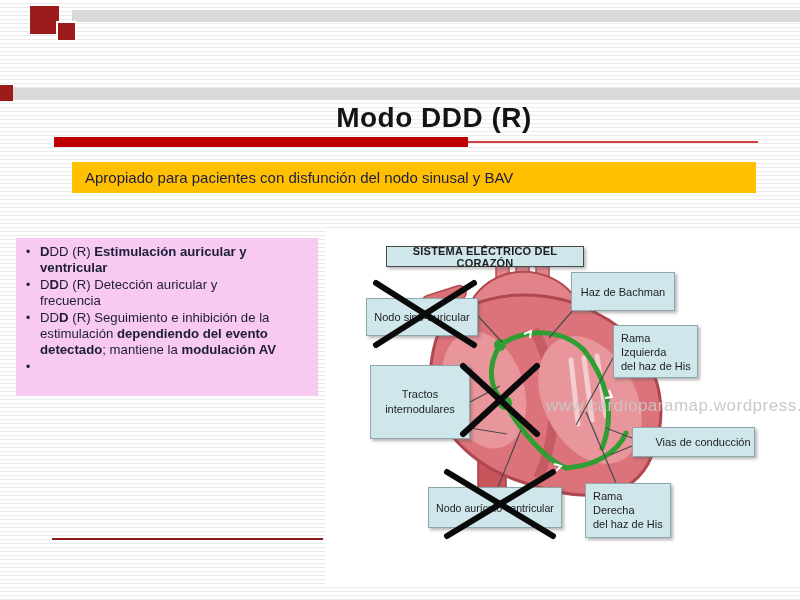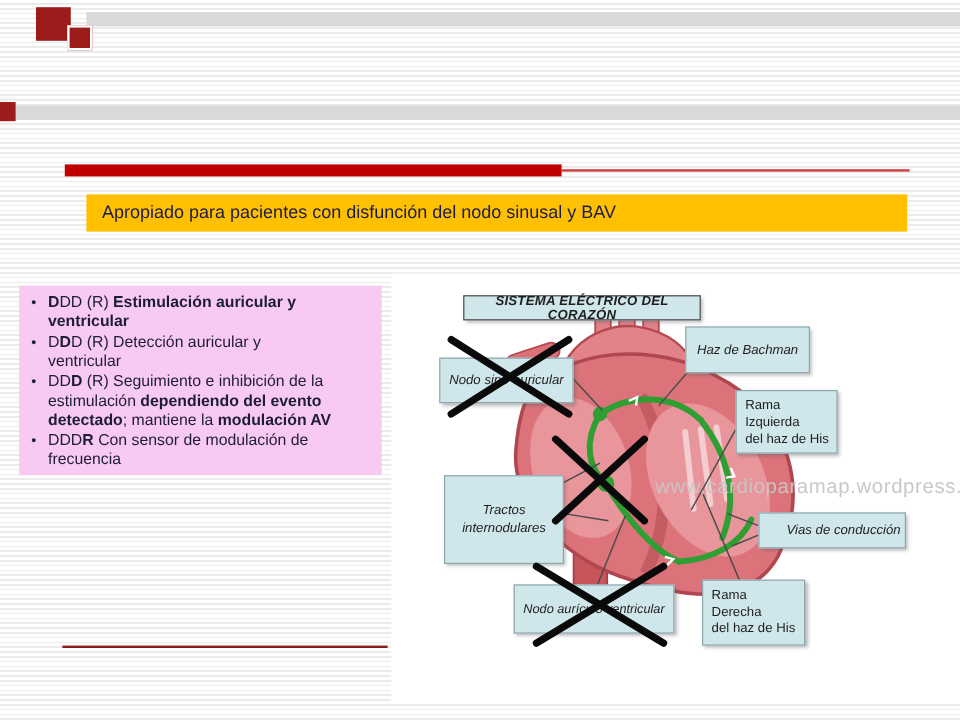--- a/index.html
+++ b/index.html
@@ -41,30 +41,30 @@
   .info-box .seg-wrap{white-space:pre-wrap;}
   .info-box .b{font-weight:bold;}
   
   .panel{position:absolute;left:326px;top:228px;width:474px;height:358px;background:#fff;}
   
   .dlabel{
     position:absolute;background:var(--label-bg);border:1px solid #8fa7ac;
     box-shadow:2px 2px 3px rgba(90,90,90,.45);
     font-size:11px;color:#1e1e1e;box-sizing:border-box;z-index:4;
   }
-  .centered{display:flex;align-items:center;justify-content:center;text-align:center;font-style:italic;}
+  .centered{display:flex;align-items:center;justify-content:center;text-align:center;}
   .pre{white-space:pre-line;}
   .dheader{
     left:386px;top:246px;width:198px;height:21px;border:1px solid #4a4a4a;
     font-weight:bold;letter-spacing:.2px;font-size:11px;
   }
   .lbl-sino{left:366px;top:298px;width:112px;height:38px;}
   .lbl-bachman{left:571px;top:272px;width:104px;height:39px;}
   .lbl-rama-izq{left:613px;top:325px;width:85px;height:53px;padding:5px 0 0 7px;line-height:14px;}
-  .lbl-tractos{left:370px;top:396px;width:100px;height:74px;line-height:15px;}
+  .lbl-tractos{left:370px;top:365px;width:100px;height:74px;line-height:15px;}
   .lbl-vias{left:632px;top:427px;width:123px;height:30px;padding-left:19px;}
   .lbl-nodo-av{left:428px;top:487px;width:134px;height:41px;font-size:10.6px;}
   .lbl-rama-der{left:585px;top:483px;width:86px;height:55px;padding:5px 0 0 7px;line-height:14px;}
   .watermark{
     position:absolute;left:546px;top:396px;z-index:3;
     font-size:17px;color:rgba(200,198,196,.95);letter-spacing:.5px;
   }
   svg.heart{position:absolute;left:326px;top:228px;z-index:1;}
   svg.overlay{position:absolute;left:0;top:0;z-index:5;pointer-events:none;}
   svg.leaders{position:absolute;left:0;top:0;z-index:2;pointer-events:none;}
@@ -74,49 +74,48 @@
 <body>
 
 <div class="slide">
 
   <div class="sq sq-big"></div>
   <div class="bar bar-top"></div>
   <div class="sq sq-small"></div>
   <div class="bar bar-second"></div>
   <div class="sq sq-left"></div>
 
+  <div class="title">Modo DDD (R)</div>
   <div class="title-bar-thick"></div>
   <div class="title-bar-thin"></div>
 
   <div class="banner">
     <span>Apropiado para pacientes con disfunción del nodo sinusal y BAV</span>
   </div>
 
   <div class="info-box">
     <ul>
         <li>
           <span class="dot">•</span>
           <span class="seg-wrap"><span class="b">D</span><span class="">DD (R) </span><span class="b">Estimulación auricular y
 ventricular</span></span>
         </li>
         <li>
           <span class="dot">•</span>
           <span class="seg-wrap"><span class="">D</span><span class="b">D</span><span class="">D (R) Detección auricular y
-ventricular</span></span>
+frecuencia</span></span>
         </li>
         <li>
           <span class="dot">•</span>
           <span class="seg-wrap"><span class="">DD</span><span class="b">D</span><span class=""> (R) Seguimiento e inhibición de la
 estimulación </span><span class="b">dependiendo del evento
 detectado</span><span class="">; mantiene la </span><span class="b">modulación AV</span></span>
         </li>
         <li>
           <span class="dot">•</span>
-          <span class="seg-wrap"><span class="">DDD</span><span class="b">R</span><span class=""> Con sensor de modulación de
-frecuencia</span></span>
         </li>
       </ul>
   </div>
 
   <div class="panel"></div>
 
   <svg class="heart" width="474" height="358" viewBox="0 0 474 358">
 
     <g stroke="#b44a52" stroke-width="1.5" fill="#e2838a">
       <rect x="170" y="32" width="13" height="30" rx="6"></rect>

